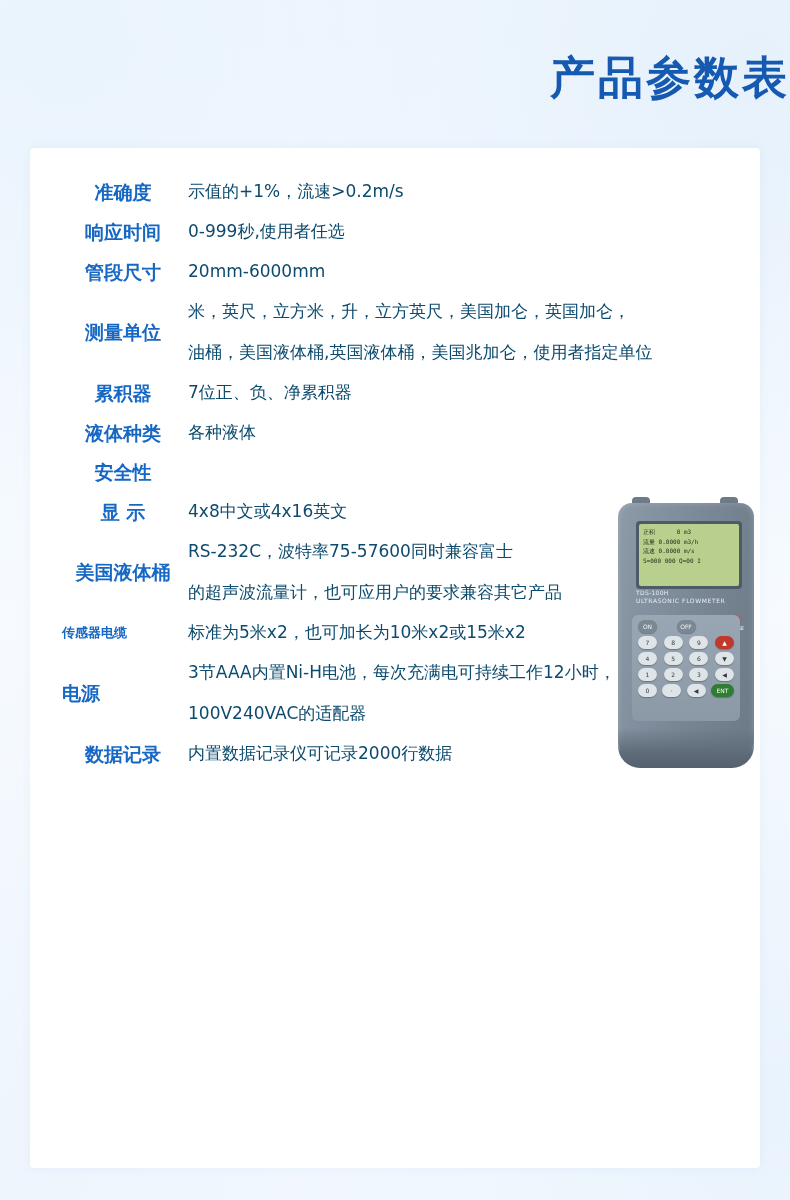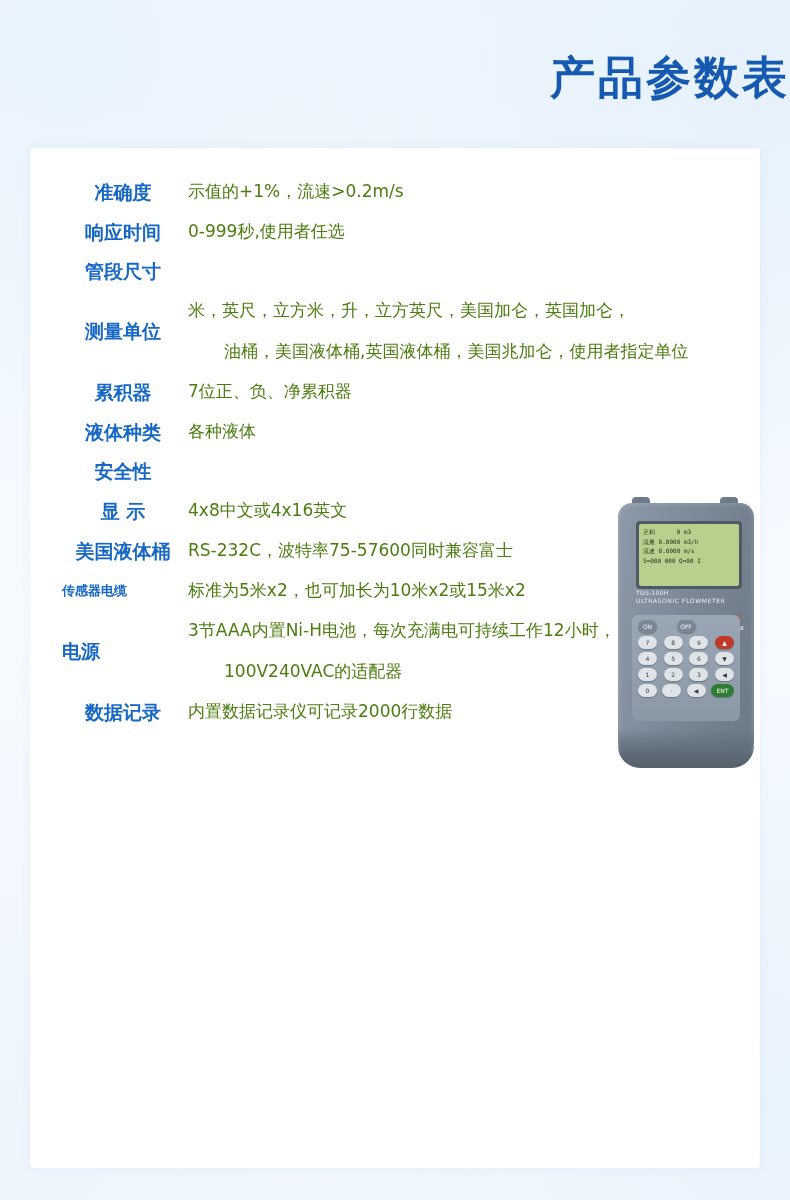--- a/index.html
+++ b/index.html
@@ -68,30 +68,29 @@
     white-space: nowrap;
   }
   .label.center {
     text-align: center;
   }
   .label.small {
     font-size: 13px;
   }
   .value {
     flex: 1;
-    color: #4d7c0f;
+    color: #0c4a6e;
     font-size: 17px;
     line-height: 27px;
     font-family: "DejaVu Sans", "Liberation Sans", sans-serif;
     padding-left: 4px;
   }
   .value .line2 {
     display: block;
     margin-top: 14px;
-    margin-left: 36px;
   }
   
   .device {
     position: absolute;
     left: 580px;
     top: 355px;
     width: 160px;
     height: 265px;
   }
   .dev-body {
@@ -234,20 +233,21 @@
       </div>
 
       <div class="row">
         <div class="label center">响应时间</div>
         <div class="value">0-999秒,使用者任选</div>
       </div>
 
 
       <div class="row">
         <div class="label center">管段尺寸</div>
+        <div class="value">20mm-6000mm</div>
       </div>
 
       <div class="row">
         <div class="label center">测量单位</div>
         <div class="value">
           <span>米，英尺，立方米，升，立方英尺，美国加仑，英国加仑，</span>
           <span class="line2">油桶，美国液体桶,英国液体桶，美国兆加仑，使用者指定单位</span>
         </div>
       </div>
 
@@ -267,20 +267,21 @@
 
       <div class="row">
         <div class="label center">显 示</div>
         <div class="value">4x8中文或4x16英文</div>
       </div>
 
       <div class="row">
         <div class="label center">美国液体桶</div>
         <div class="value">
           <span>RS-232C，波特率75-57600同时兼容富士</span>
+          <span class="line2">的超声波流量计，也可应用户的要求兼容其它产品</span>
         </div>
       </div>
 
 
       <div class="row">
         <div class="label small">传感器电缆</div>
         <div class="value">标准为5米x2，也可加长为10米x2或15米x2</div>
       </div>
 
       <div class="row">

